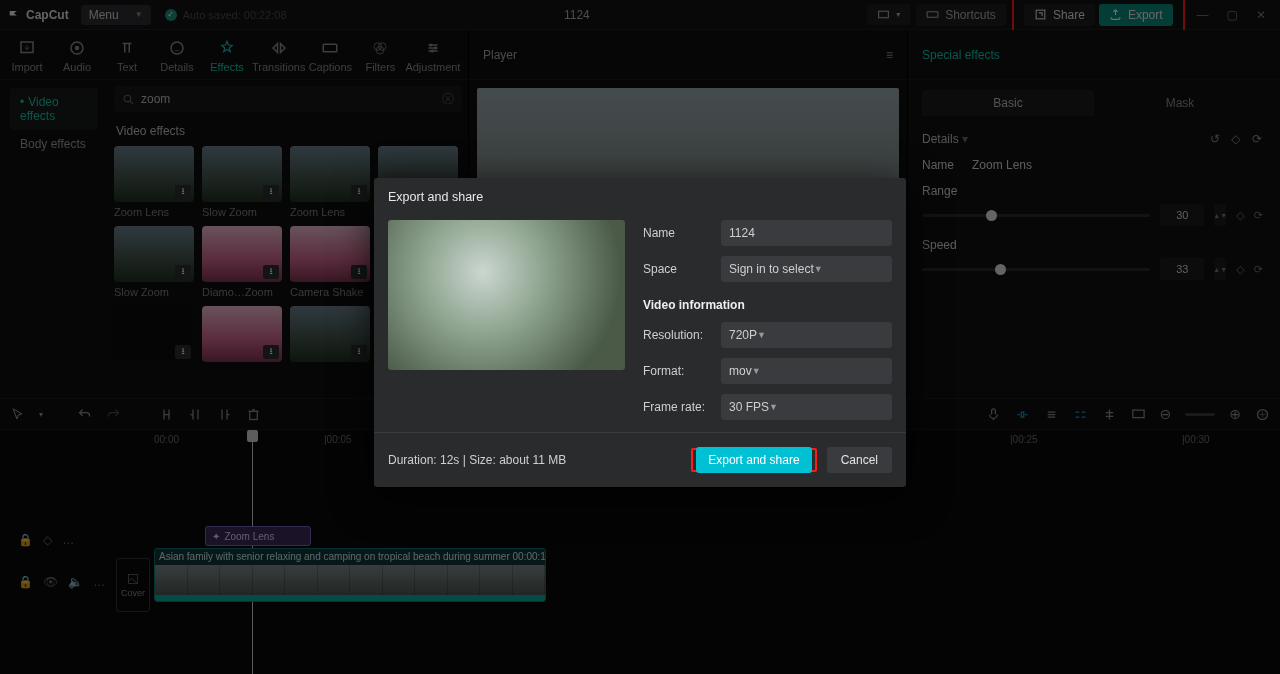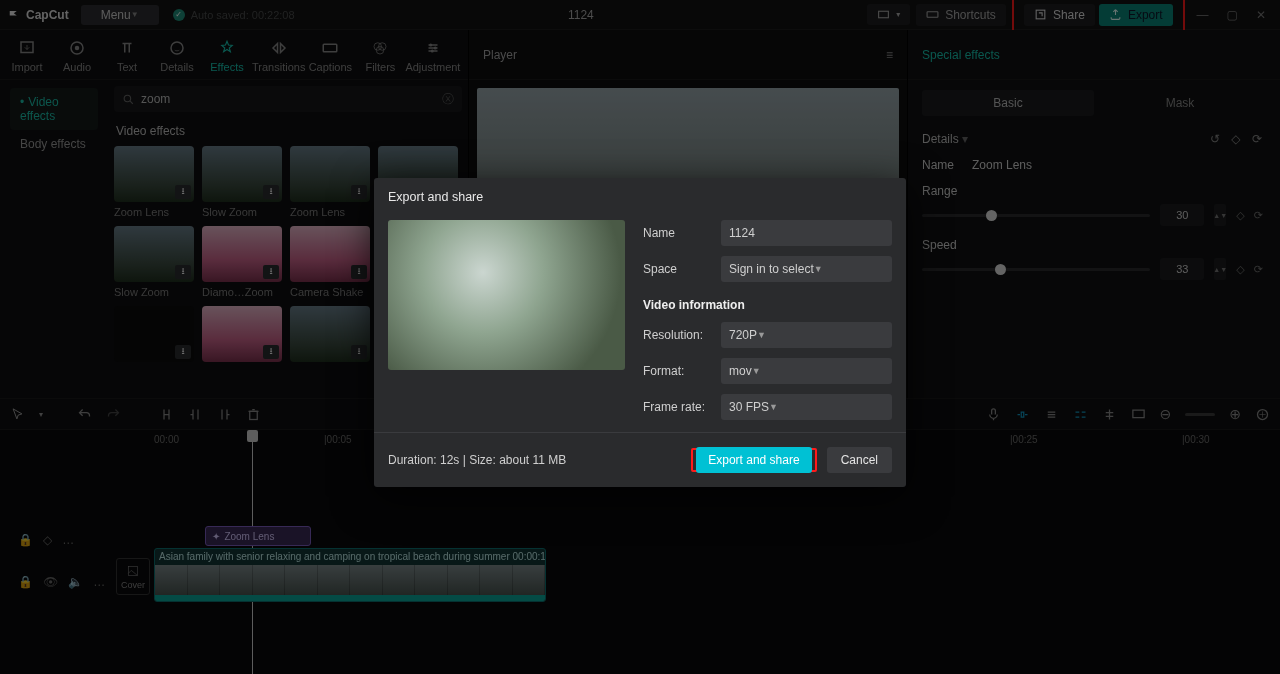--- a/index.html
+++ b/index.html
@@ -3,28 +3,28 @@
 <meta charset="utf-8">
 <style>
   *{box-sizing:border-box;margin:0;padding:0;font-family:-apple-system,Segoe UI,Arial,sans-serif;}
   html,body{width:1280px;height:674px;background:#000;color:#b4b4b4;font-size:12px;overflow:hidden;position:relative;}
   .dim{position:absolute;inset:0;background:#000;opacity:.55;pointer-events:none;z-index:5;}
 
   
   .topbar{height:30px;background:#121212;display:flex;align-items:center;padding:0 8px;border-bottom:1px solid #1e1e1e;}
   .logo{display:flex;align-items:center;gap:4px;color:#ddd;font-weight:600;}
   .logo svg{width:14px;height:14px;}
-  .menu-btn{margin-left:12px;background:#2e2e31;color:#ccc;border-radius:3px;padding:3px 20px;display:flex;align-items:center;gap:0;}
+  .menu-btn{margin-left:12px;background:#2e2e31;color:#ccc;border-radius:3px;padding:3px 8px;display:flex;align-items:center;gap:16px;}
   .asave{margin-left:14px;color:#4a4c4c;display:flex;align-items:center;gap:6px;font-size:11px;}
   .asave .dot{width:12px;height:12px;border-radius:50%;background:#1f8f7a;display:inline-flex;align-items:center;justify-content:center;color:#fff;font-size:8px;}
   .title{flex:1;text-align:center;color:#aaa;}
   .top-right{display:flex;align-items:center;gap:6px;}
   .chip{background:#1e1e20;border-radius:3px;padding:4px 10px;color:#aaa;display:flex;align-items:center;gap:6px;}
   .chip.share{color:#ddd;}
-  .chip.export{background:#0a8578;color:#0f172a;}
+  .chip.export{background:#0a8578;color:#e5e5e5;}
   .ico{width:13px;height:13px;display:inline-block;}
   .winctl{color:#777;padding:0 6px;}
   .red-box-a{border:2px solid #ff1a1a;padding:10px;border-radius:2px;display:flex;gap:4px;}
 
   
   .work{display:flex;height:368px;}
   .leftcol{width:468px;background:#0f0f10;display:flex;flex-direction:column;}
   .catbar{height:50px;display:flex;align-items:flex-end;padding:0 2px 6px;gap:0;border-bottom:1px solid #191919;}
   .cat{flex:0 0 50px;display:flex;flex-direction:column;align-items:center;gap:4px;color:#8a8a8a;font-size:11px;}
   .cat .ci{width:18px;height:18px;}
@@ -70,21 +70,21 @@
   .tsico{width:15px;height:15px;opacity:.8;}
 
   
   .timeline{height:244px;background:#0b0b0c;position:relative;}
   .ruler{height:22px;position:relative;color:#6d6d6d;font-size:10px;}
   .rt{position:absolute;top:4px;}
   .playhead{position:absolute;left:252px;top:0;height:244px;width:1px;background:#cfcfcf;}
   .playhead::before{content:"";position:absolute;top:0;left:-5px;width:11px;height:12px;background:#cfcfcf;border-radius:2px;}
   .tracklabels{position:absolute;left:0;top:96px;width:112px;}
   .tlrow{height:28px;display:flex;align-items:center;gap:10px;padding-left:18px;color:#6b6b6b;}
-  .cover{position:absolute;left:116px;top:128px;width:34px;height:37px;border:1px solid #333;border-radius:3px;display:flex;flex-direction:column;align-items:center;justify-content:center;color:#888;font-size:9px;gap:2px;}
+  .cover{position:absolute;left:116px;top:128px;width:34px;height:54px;border:1px solid #333;border-radius:3px;display:flex;flex-direction:column;align-items:center;justify-content:center;color:#888;font-size:9px;gap:2px;}
   .fxclip{position:absolute;left:205px;top:96px;height:20px;width:106px;background:#3a2b57;border:1px solid #7a5bbf;border-radius:3px;color:#d7c9ff;font-size:10px;display:flex;align-items:center;gap:4px;padding:0 6px;}
   .vclip{position:absolute;left:154px;top:118px;height:54px;width:392px;border:1px solid #0d6f6f;border-radius:3px;background:#123636;overflow:hidden;}
   .vclip .lab{position:absolute;left:4px;top:2px;font-size:10px;color:#bfe8e6;white-space:nowrap;}
   .frames{position:absolute;left:0;top:16px;right:0;bottom:0;display:flex;}
   .frames div{flex:1;background:linear-gradient(180deg,#7d8a8c 0%,#3f4a44 100%);border-right:1px solid #0003;}
   .vclip::after{content:"";position:absolute;left:0;right:0;bottom:0;height:6px;background:#0aa79a;}
 
   
   .modal{position:absolute;left:374px;top:178px;width:532px;background:#2a2b2d;border-radius:3px;z-index:20;color:#ddd;box-shadow:0 10px 40px #000c;}
   .mhead{padding:12px 14px 4px;font-size:12.5px;color:#e8e8e8;}

